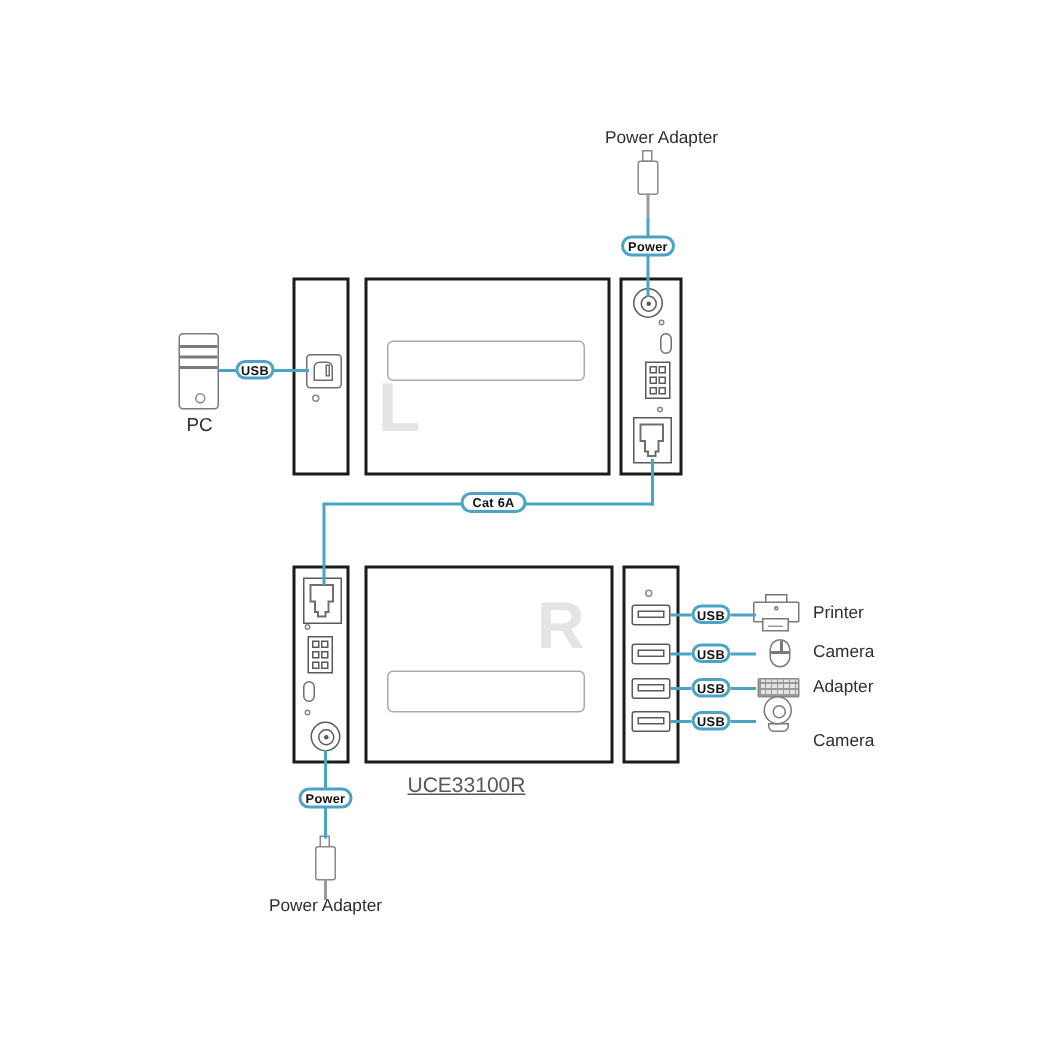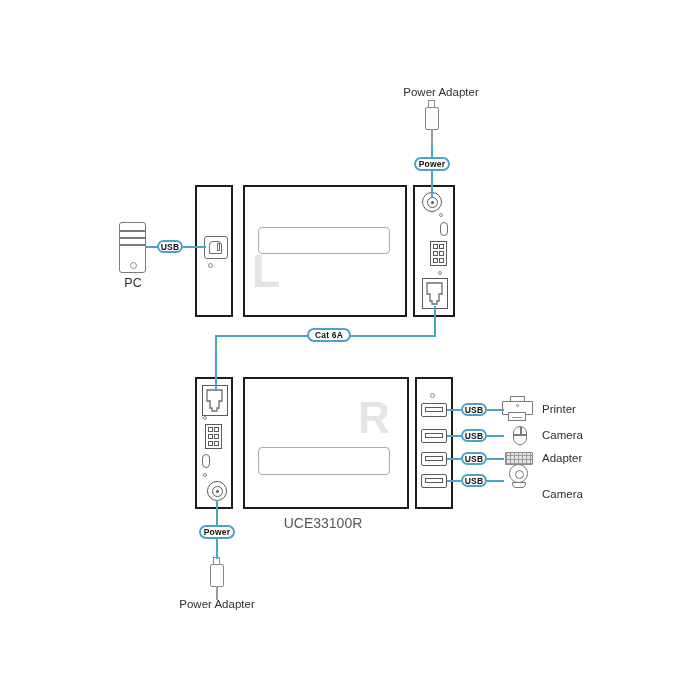--- a/index.html
+++ b/index.html
@@ -130,21 +130,21 @@
     <svg width="23" height="28" viewBox="0 0 23 28">
       <polygon points="4,4 19,4 19,15 16,15 16,22 14,22 14,25 9,25 9,22 7,22 7,15 4,15" fill="none" stroke="#6e6e6e" stroke-width="1.3"></polygon>
     </svg>
   </div>
 
   <div class="badge" style="left:307px; top:328px; width:44px; height:14px;">Cat 6A</div>
 
   <div class="panel" style="left:195px; top:377px; width:38px; height:132px;"></div>
   <div class="panel" style="left:243px; top:377px; width:166px; height:132px;"></div>
   <div class="panel" style="left:415px; top:377px; width:38px; height:132px;"></div>
-  <div class="title" style="left:248px; top:515px; width:150px;">UCE33100R</div>
+  <div class="title" style="left:236px; top:515px; width:150px;text-decoration:underline;">UCE33100R</div>
 
   <div class="rj45" style="left:202px; top:385px; width:26px; height:31px;">
     <svg width="23" height="28" viewBox="0 0 23 28">
       <polygon points="4,4 19,4 19,15 16,15 16,22 14,22 14,25 9,25 9,22 7,22 7,15 4,15" fill="none" stroke="#6e6e6e" stroke-width="1.3"></polygon>
     </svg>
   </div>
   <div class="led" style="left:203px; top:416px; width:4px; height:4px;"></div>
   <div class="term" style="left:205px; top:424px; width:17px; height:25px;">
     <div></div>
       <div></div>

